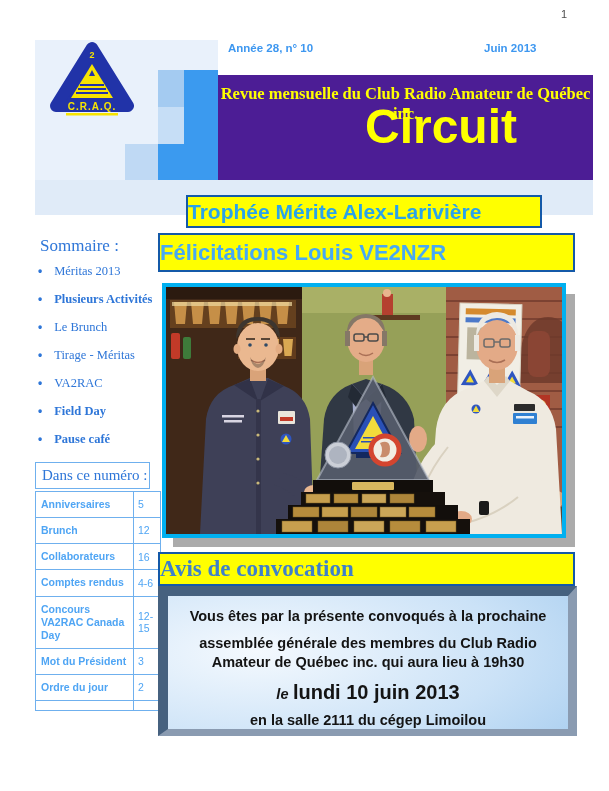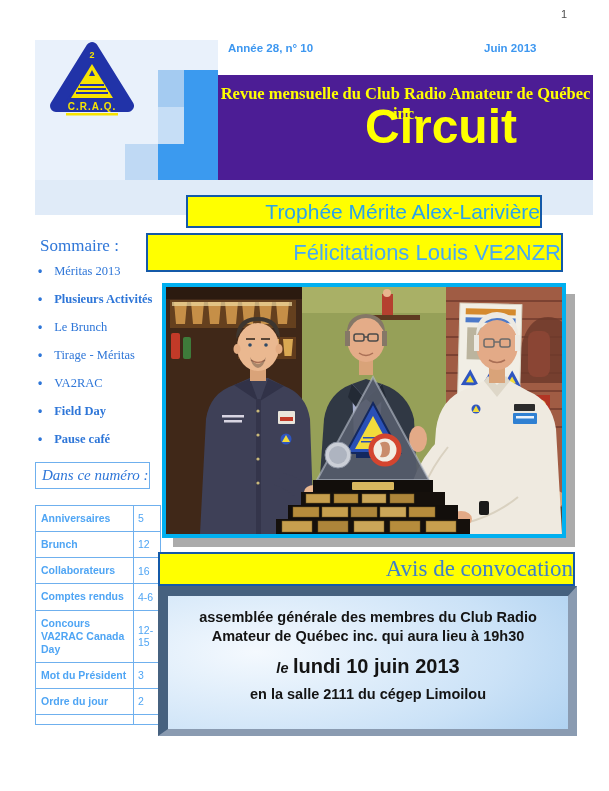--- a/index.html
+++ b/index.html
@@ -22,43 +22,43 @@
   .issue{left:228px;top:42px;font-weight:bold;font-size:11.5px;color:#3D97F0;}
   .date{left:484px;top:42px;font-weight:bold;font-size:11.5px;color:#3D97F0;}
   .banner{left:218px;top:75px;width:375px;height:105px;background:#4c1d95;}
   .tagline{display:block;margin-top:9px;text-align:center;font-weight:bold;font-size:16.5px;
            color:#FFFF00;font-family:"Liberation Serif",serif;}
   .circuit{position:absolute;right:76px;top:26px;font-weight:bold;font-size:48px;line-height:1.1;
            color:#FFFF00;font-family:Liberation Sans, sans-serif;}
   .logo{left:50px;top:40px;width:84px;height:92px;}
 
   
-  .ybar{background:#FFFF00;border:2px solid #1459A8;text-align:right;font-weight:normal;}
+  .ybar{background:#FFFF00;border:2px solid #1459A8;text-align:left;font-weight:bold;}
   .bar-trophy{left:186px;top:195px;width:352px;height:29px;line-height:29px;font-size:21px;color:#2AA3EA;}
-  .bar-congrats{left:146px;top:233px;width:413px;height:35px;line-height:35px;font-size:22px;color:#47A9F3;}
+  .bar-congrats{left:158px;top:233px;width:413px;height:35px;line-height:35px;font-size:22px;color:#47A9F3;}
   .bar-notice{left:158px;top:552px;width:413px;height:30px;line-height:30px;font-size:23px;color:#3F80C9;
               font-family:"Liberation Serif",serif;}
 
   
   .photo{left:162px;top:283px;width:396px;height:247px;border:4px solid #00B0F0;
          box-shadow:10px 10px 0 -1px #ABABAB;background:#96A058;}
   .photo svg{display:block;width:396px;height:247px;}
 
   
   .som-title{left:40px;top:236px;font-size:17px;color:#2E76D8;}
   .som-list{left:38px;top:264px;width:122px;list-style:none;margin:0;padding:0;}
   .som-list li{display:flex;align-items:flex-start;margin-bottom:13px;}
   .som-bullet{color:#2E76D8;font-size:12px;font-weight:bold;margin-right:12px;line-height:15px;}
   .som-label{font-family:"Liberation Serif",serif;font-size:12.5px;color:#2E76D8;line-height:15px;}
   .som-label.bold{font-weight:bold;}
 
   
   .toc-wrap{left:35px;top:462px;width:115px;}
   .toc-head{border:1.5px solid #6FB0EE;height:25px;line-height:25px;padding-left:6px;
-            font-family:"Liberation Serif",serif;font-size:15px;color:#2E76D8;margin-bottom:16px;font-style:italic;}
+            font-family:"Liberation Serif",serif;font-size:15px;color:#2E76D8;margin-bottom:2px;}
   table.toc{border-collapse:collapse;width:115px;table-layout:fixed;}
   table.toc td{border:1.5px solid #6FB0EE;vertical-align:middle;}
   td.lbl{width:90px;padding:6px 2px 6px 5px;font-weight:bold;font-size:10.5px;color:#4FA5F4;line-height:1.25;}
   td.pg{width:20px;padding:6px 2px 6px 4px;font-size:10.5px;color:#4FA5F4;line-height:1.2;}
   tr.empty td{height:9px;padding:0;}
 
   
   .conv{left:158px;top:586px;width:400px;height:133px;
         border-style:solid;border-width:10px 9px 7px 10px;
         border-top-color:#46617F;border-left-color:#46617F;
@@ -372,19 +372,20 @@
           <rect x="260" y="234" width="30" height="11" fill="#C79F4E"></rect>
         </g>
       </g>
     </svg>
   </div>
 
   <div class="abs ybar bar-notice">Avis de convocation</div>
 
   <div class="abs conv">
     <div class="conv-inner">
+      <p class="conv-l1">Vous êtes par la présente convoqués à la prochaine</p>
       <p class="conv-l2">assemblée générale des membres du Club Radio Amateur de Québec inc. qui aura lieu à 19h30</p>
       <p class="conv-l3"><span class="conv-prefix">le</span> <span class="conv-date">lundi 10 juin 2013</span></p>
       <p class="conv-l4">en la salle 2111 du cégep Limoilou</p>
     </div>
   </div>
 
 </div>
 
 </body></html>

